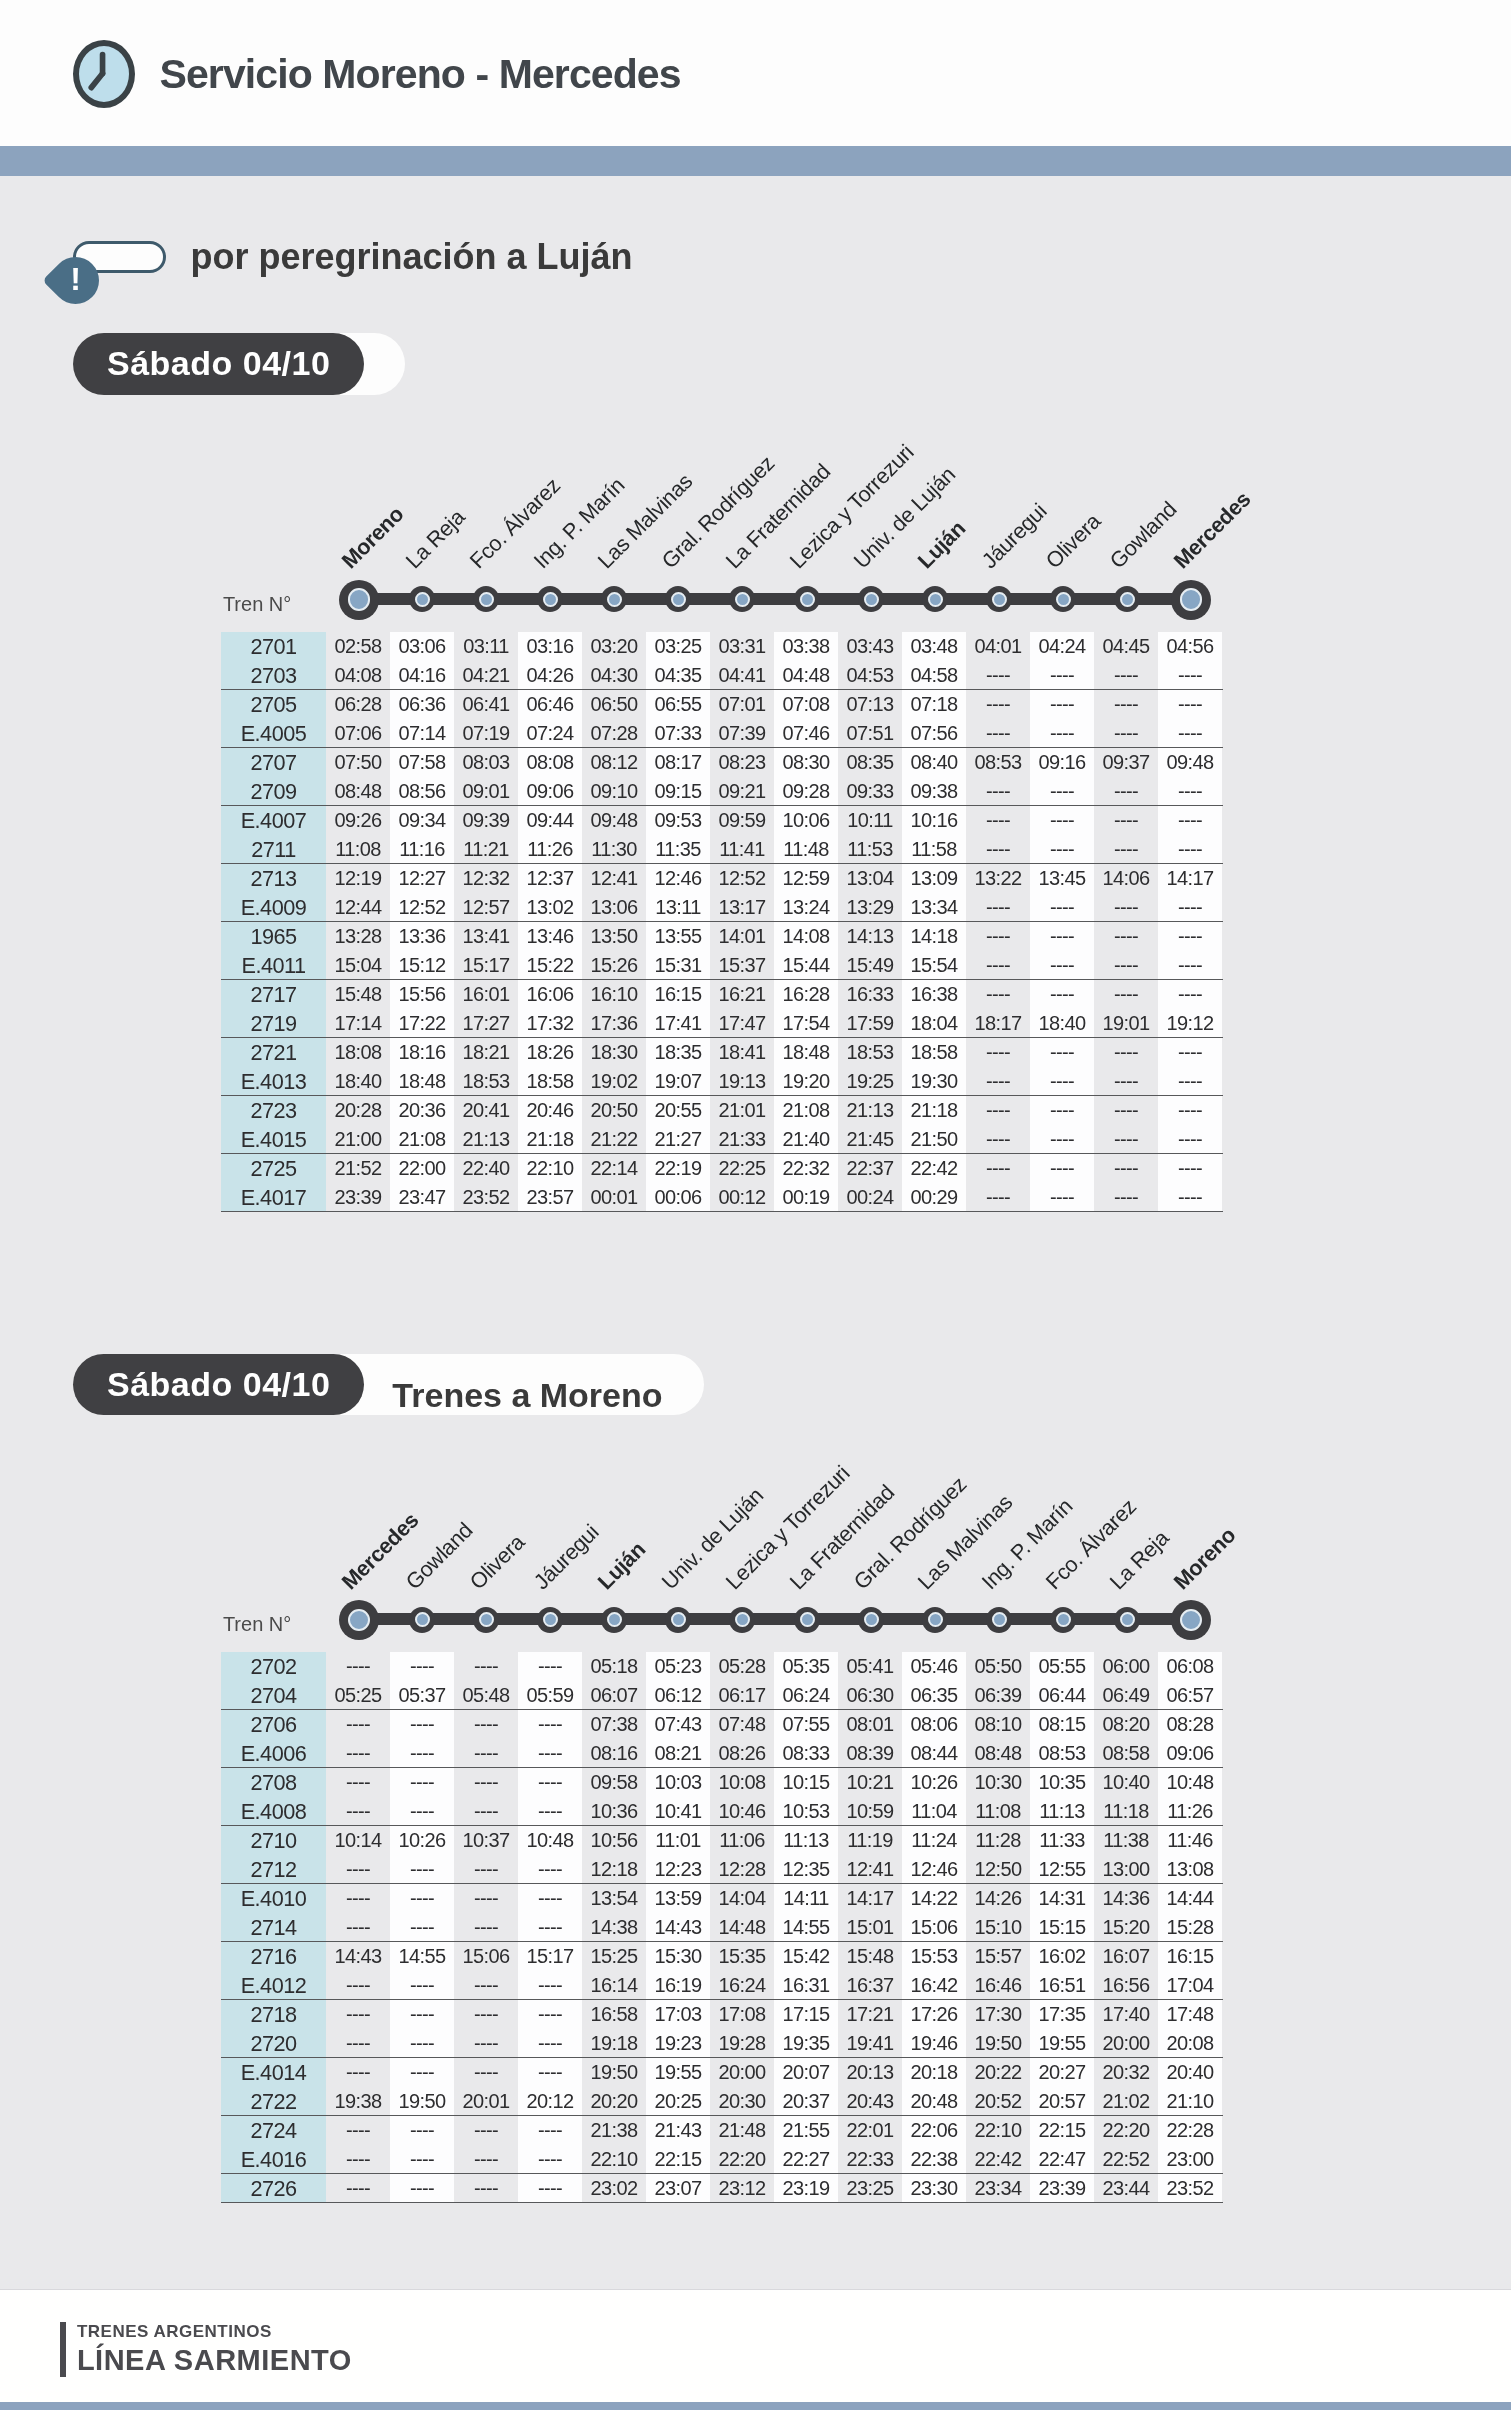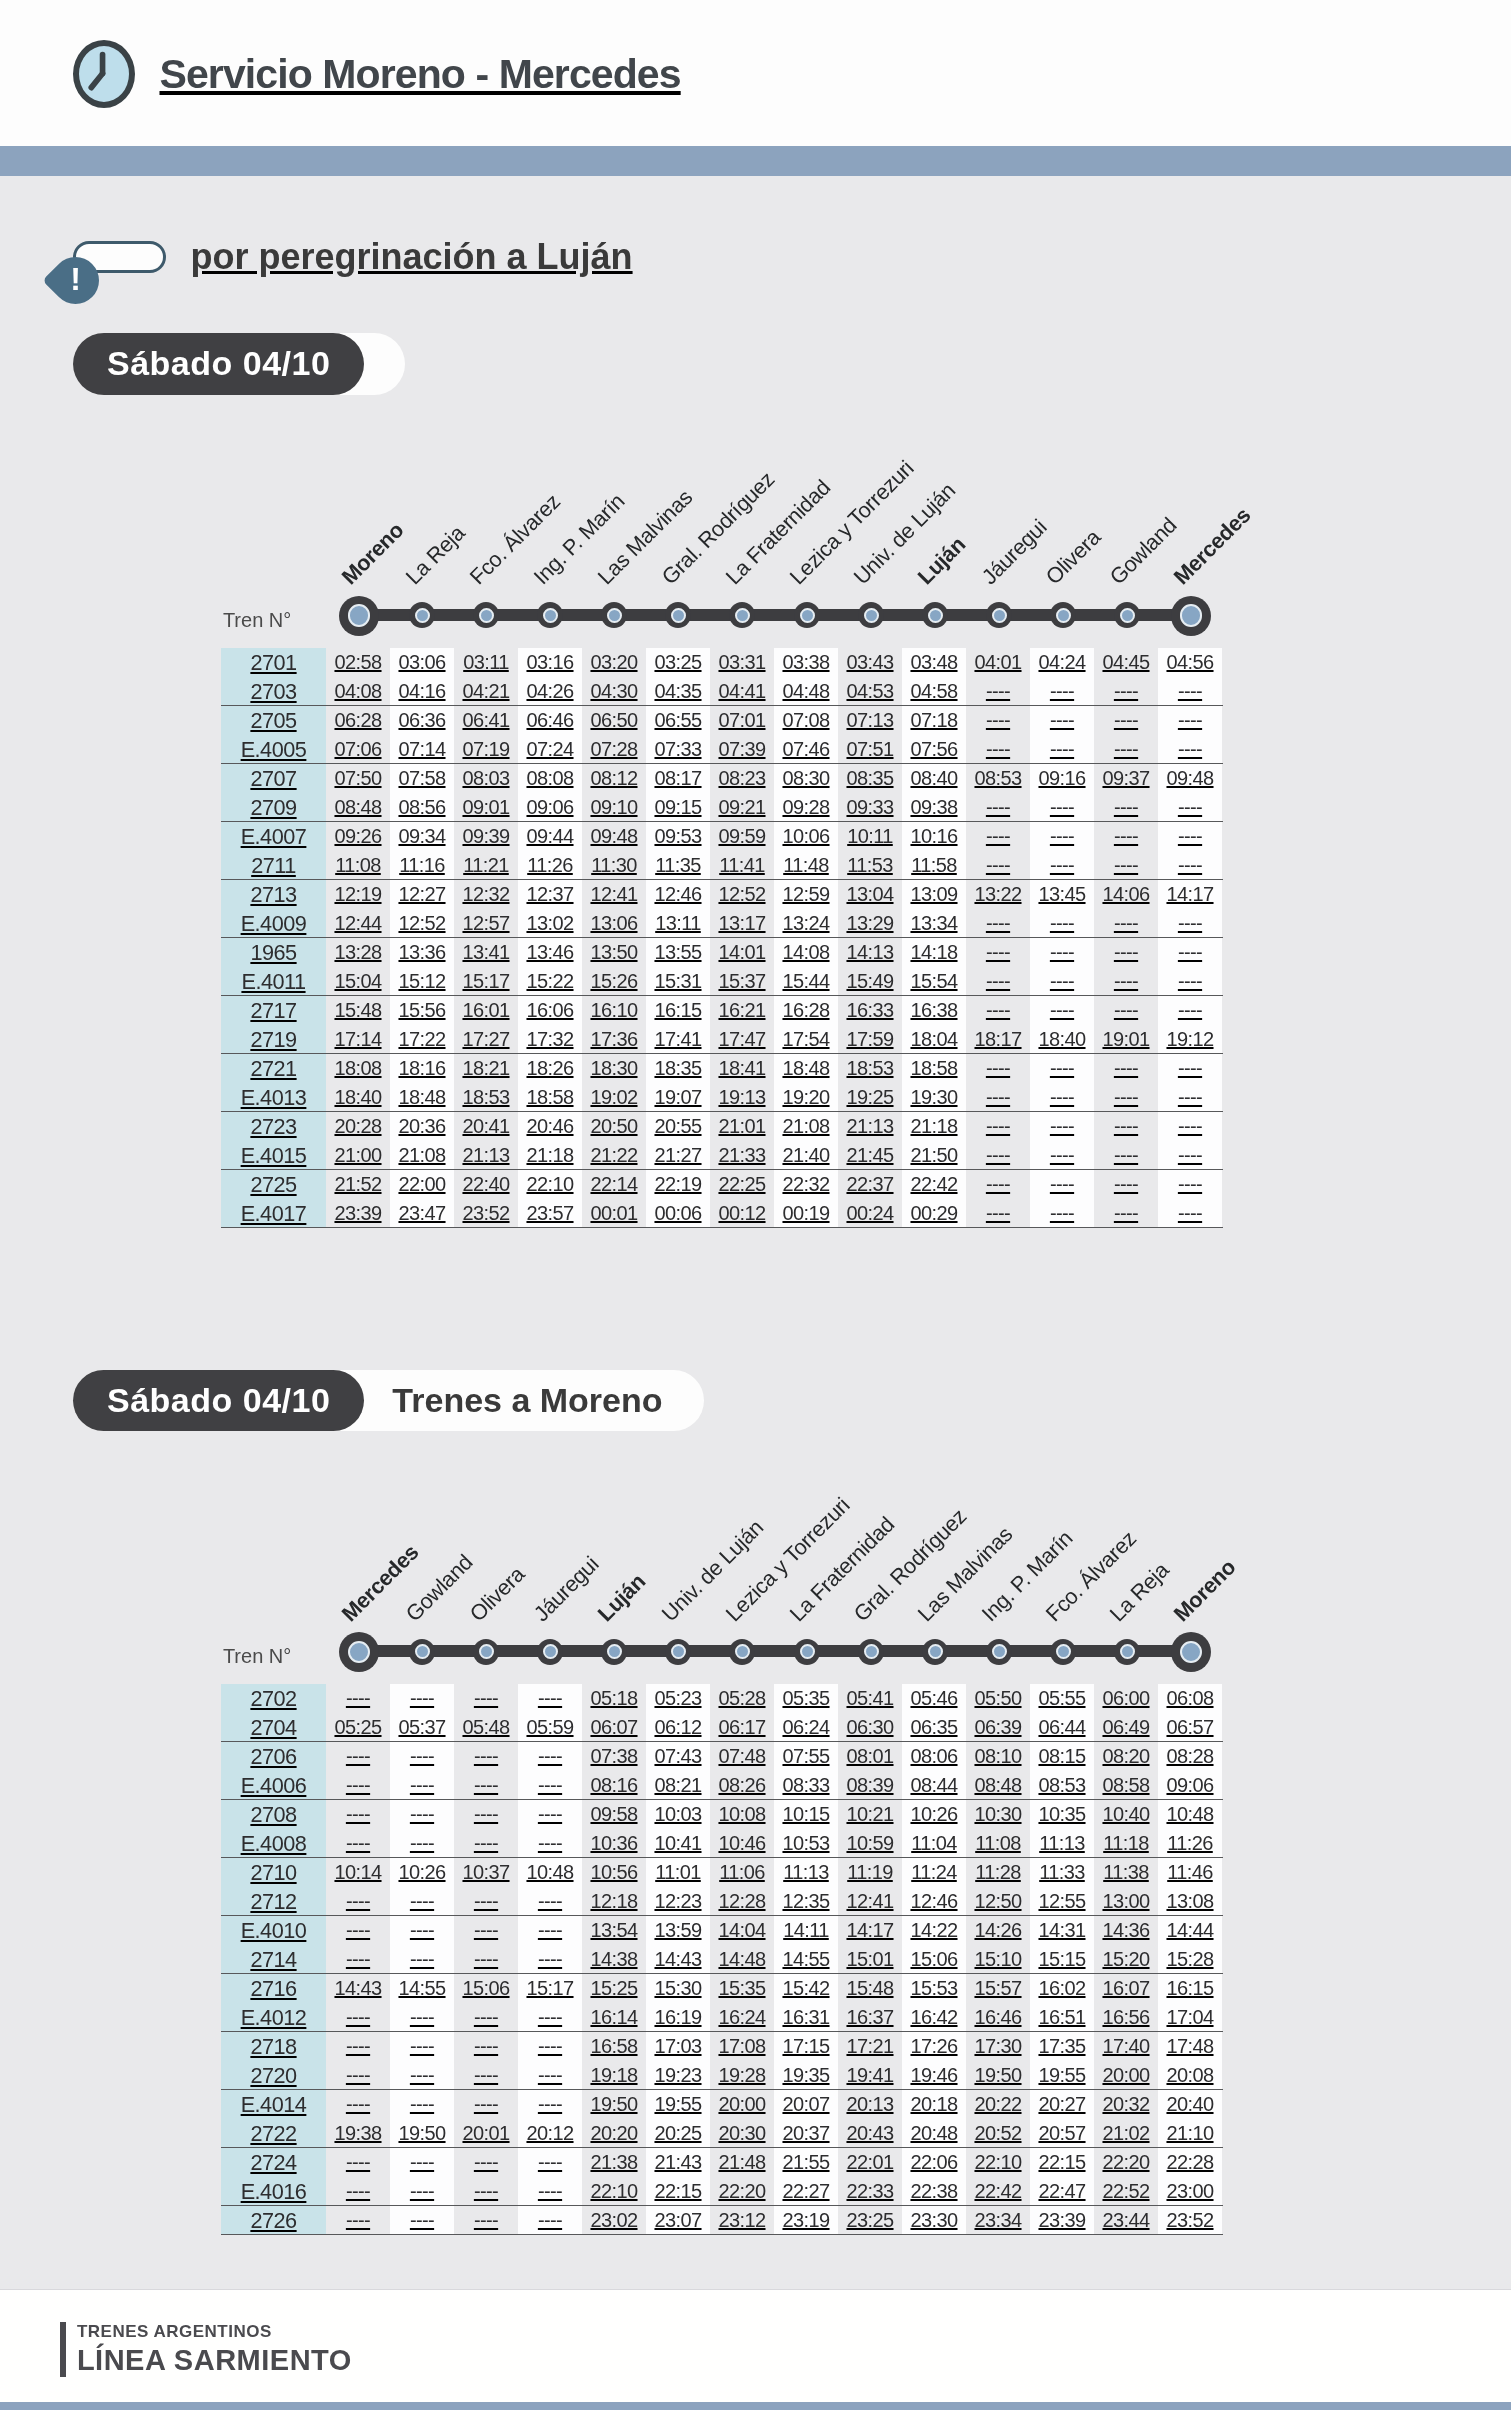--- a/index.html
+++ b/index.html
@@ -1,20 +1,20 @@
 <!DOCTYPE html>
 <html style="font-size:15px"><head>
 <meta charset="utf-8">
 <style>
   * { margin:0; padding:0; box-sizing:border-box; }
   html,body { background:#cfcfd2; }
   body { font-family:"Liberation Sans", sans-serif; }
   .page{
     width:1511px; height:2411px; margin:0 auto; position:relative;
-    background:#e9e9eb; overflow:hidden;text-decoration:underline;
+    background:#e9e9eb; overflow:hidden;
   }
   
   .top-white{ background:#fdfdfd; padding:40px 0 38px 73px; }
   .title-row{ display:flex; align-items:center; gap:24.5px; }
   .clock{
     width:62px; height:68px; border:6.6px solid #3a4246; border-radius:50%;
     background:#bedeeb; position:relative; flex:0 0 auto;
   }
   .clock svg{ position:absolute; inset:0; }
   .page-title{ font-size:41px; font-weight:bold; color:#41464b; letter-spacing:-0.9px; }
@@ -30,21 +30,21 @@
     position:absolute; left:-24.5px; top:13px; width:47px; height:47px;
     background:#4a6e86; border-radius:50% 50% 50% 5.6px; transform:rotate(45deg);
   }
   .warn-pin span{
     position:absolute; inset:0; transform:rotate(-45deg);
     color:#fff; font-weight:bold; font-size:32px; text-align:center; line-height:45px;
   }
   .notice-reason{ font-size:36px; font-weight:bold; color:#3a3a3a; }
   
   .day-banner{
-    margin:55px 0 16px 73px; display:inline-flex; align-items:center;
+    margin:55px 0 0 73px; display:inline-flex; align-items:flex-end;
     background:#fdfdfd; border-radius:32px; padding-right:41px;
   }
   .day-pill{
     background:#404043; color:#fff; border-radius:32px;
     font-size:34px; font-weight:bold; padding:11.3px 34px; letter-spacing:0.5px;
   }
   .day-dir{ font-size:34px; font-weight:bold; color:#3a3a3a; margin-left:28px; }
   
   .timetable{ margin-left:221px; width:1002px; position:relative; }
   .st-header{ position:relative; height:185px; overflow:visible; }

